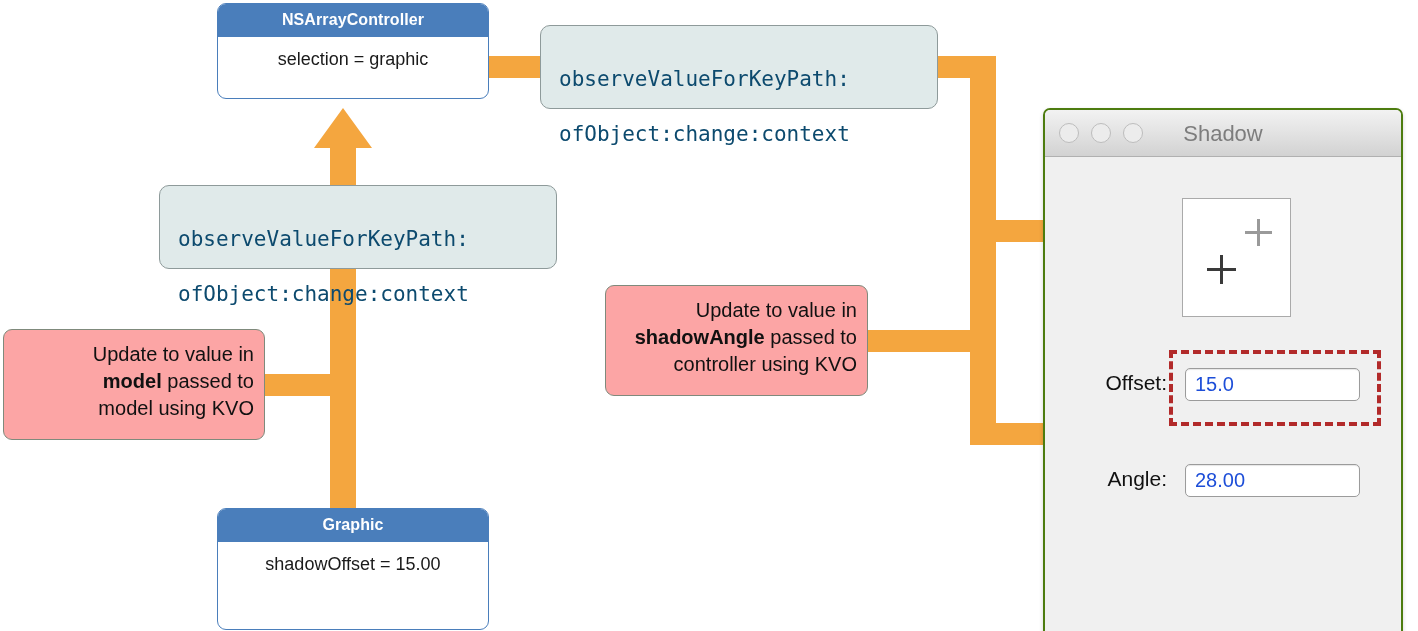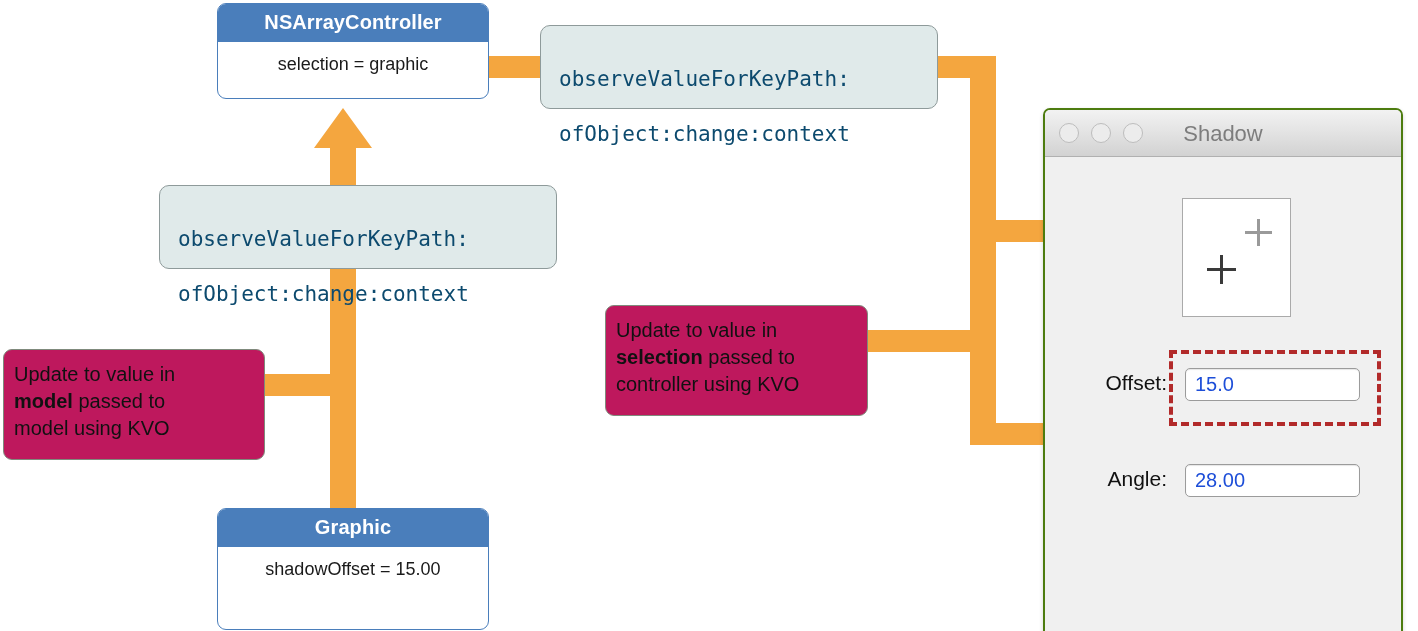--- a/index.html
+++ b/index.html
@@ -11,44 +11,43 @@
 
   
   .orange{position:absolute;background:#F4A63F;}
 
   
   .classbox{
     position:absolute;border:1px solid #4A7EBB;border-radius:9px;
     background:#ffffff;overflow:hidden;box-sizing:border-box;
   }
   .classbox .hdr{
-    background:#4A7EBB;color:#ffffff;font-weight:bold;font-size:20px;
+    background:#4A7EBB;color:#ffffff;font-weight:bold;font-size:16px;
     text-align:center;padding:7px 0 8px 0;letter-spacing:.1px;
   }
   .classbox .body{
     text-align:center;color:#1a1a1a;font-size:18px;padding:10px 0 11px 0;
     line-height:1.38;
   }
 
   
   .codebox{
     position:absolute;background:#E0EAEA;border:1px solid #8e9a9a;
     border-radius:10px;box-sizing:border-box;
     font-family:"DejaVu Sans Mono", monospace;
     font-size:21px;color:#0c4a6e;line-height:1.30;
     padding:13px 18px 14px 18px;white-space:pre;
   }
 
   
   .greenbox{
-    position:absolute;background:#be185d;border:1px solid #7f8a7c;
+    position:absolute;background:#fca5a5;border:1px solid #7f8a7c;
     border-radius:9px;box-sizing:border-box;
-    font-size:20px;color:#111;line-height:1.34;text-align:left;
+    font-size:20px;color:#111;line-height:1.34;text-align:right;
     padding:11px 10px 12px 10px;
-    margin-top:20px;
   }
   .greenbox b{font-weight:bold;}
 
   
   .macwin{
     position:absolute;left:1043px;top:108px;width:360px;height:540px;
     border:2px solid #4d7c0f;border-radius:7px;background:#F0F0F0;
     box-sizing:border-box;overflow:hidden;
     box-shadow:0 2px 4px rgba(0,0,0,.17);
   }
@@ -150,21 +149,21 @@
 </div>
 
 <div class="greenbox" style="left:3px;top:329px;width:262px;height:111px;">
   <div>Update to value in</div>
   <div><b>model</b><span> passed to</span></div>
   <div>model using KVO</div>
 </div>
 
 <div class="greenbox" style="left:605px;top:285px;width:263px;height:111px;">
   <div>Update to value in</div>
-  <div><b>selection</b><span> passed to</span></div>
+  <div><b>shadowAngle</b><span> passed to</span></div>
   <div>controller using KVO</div>
 </div>
 
 <div class="macwin">
   <div class="titlebar">
     <div class="tl tl1"></div>
     <div class="tl tl2"></div>
     <div class="tl tl3"></div>
     <div class="wintitle">Shadow</div>
   </div>

